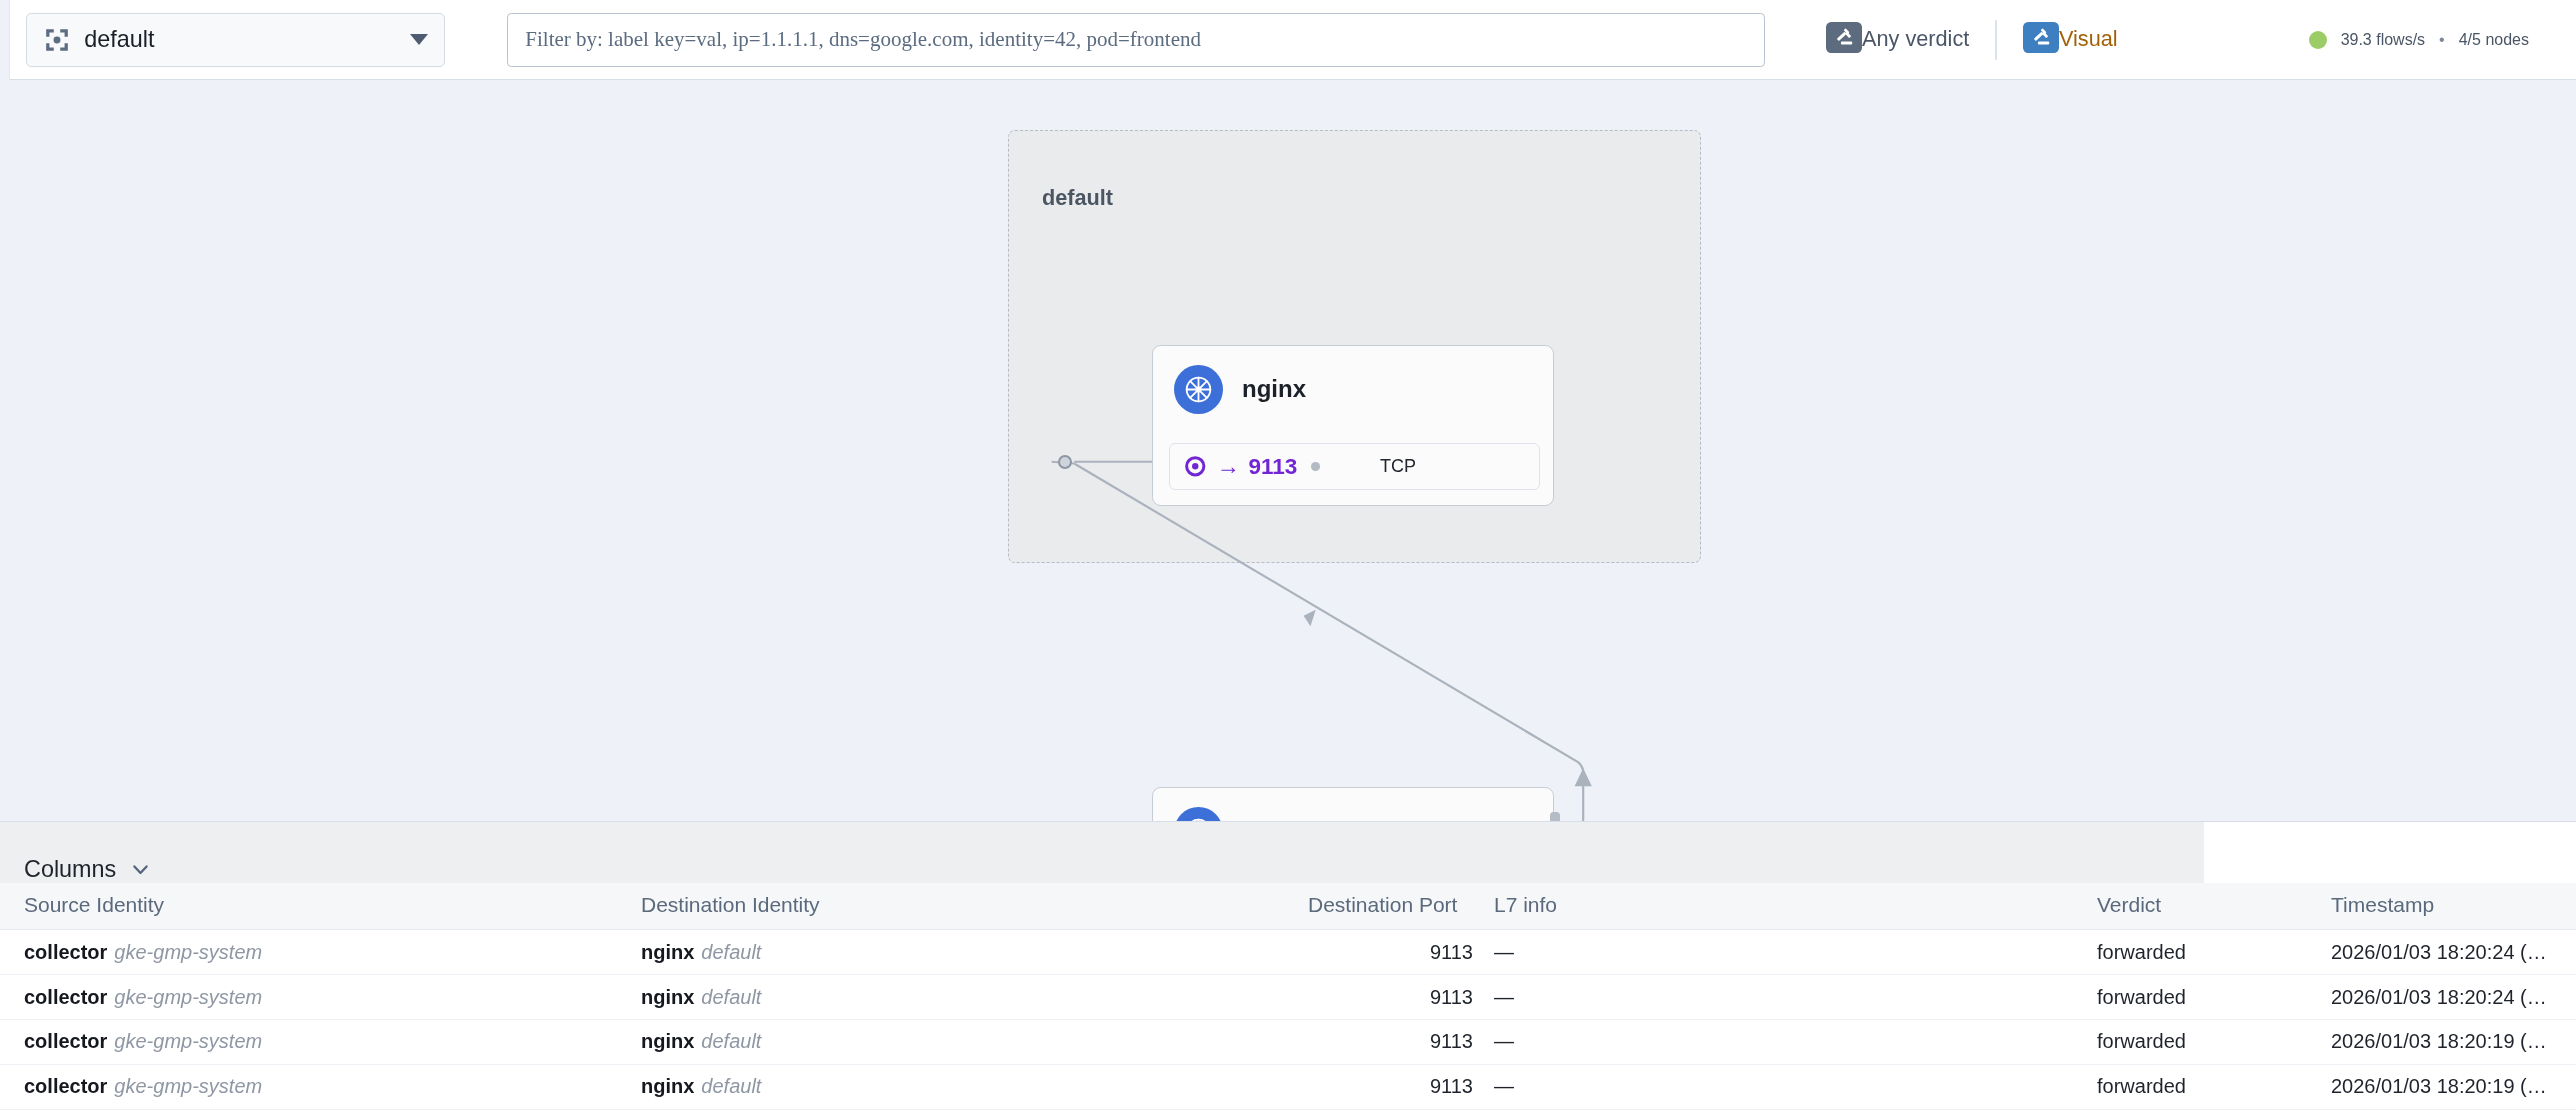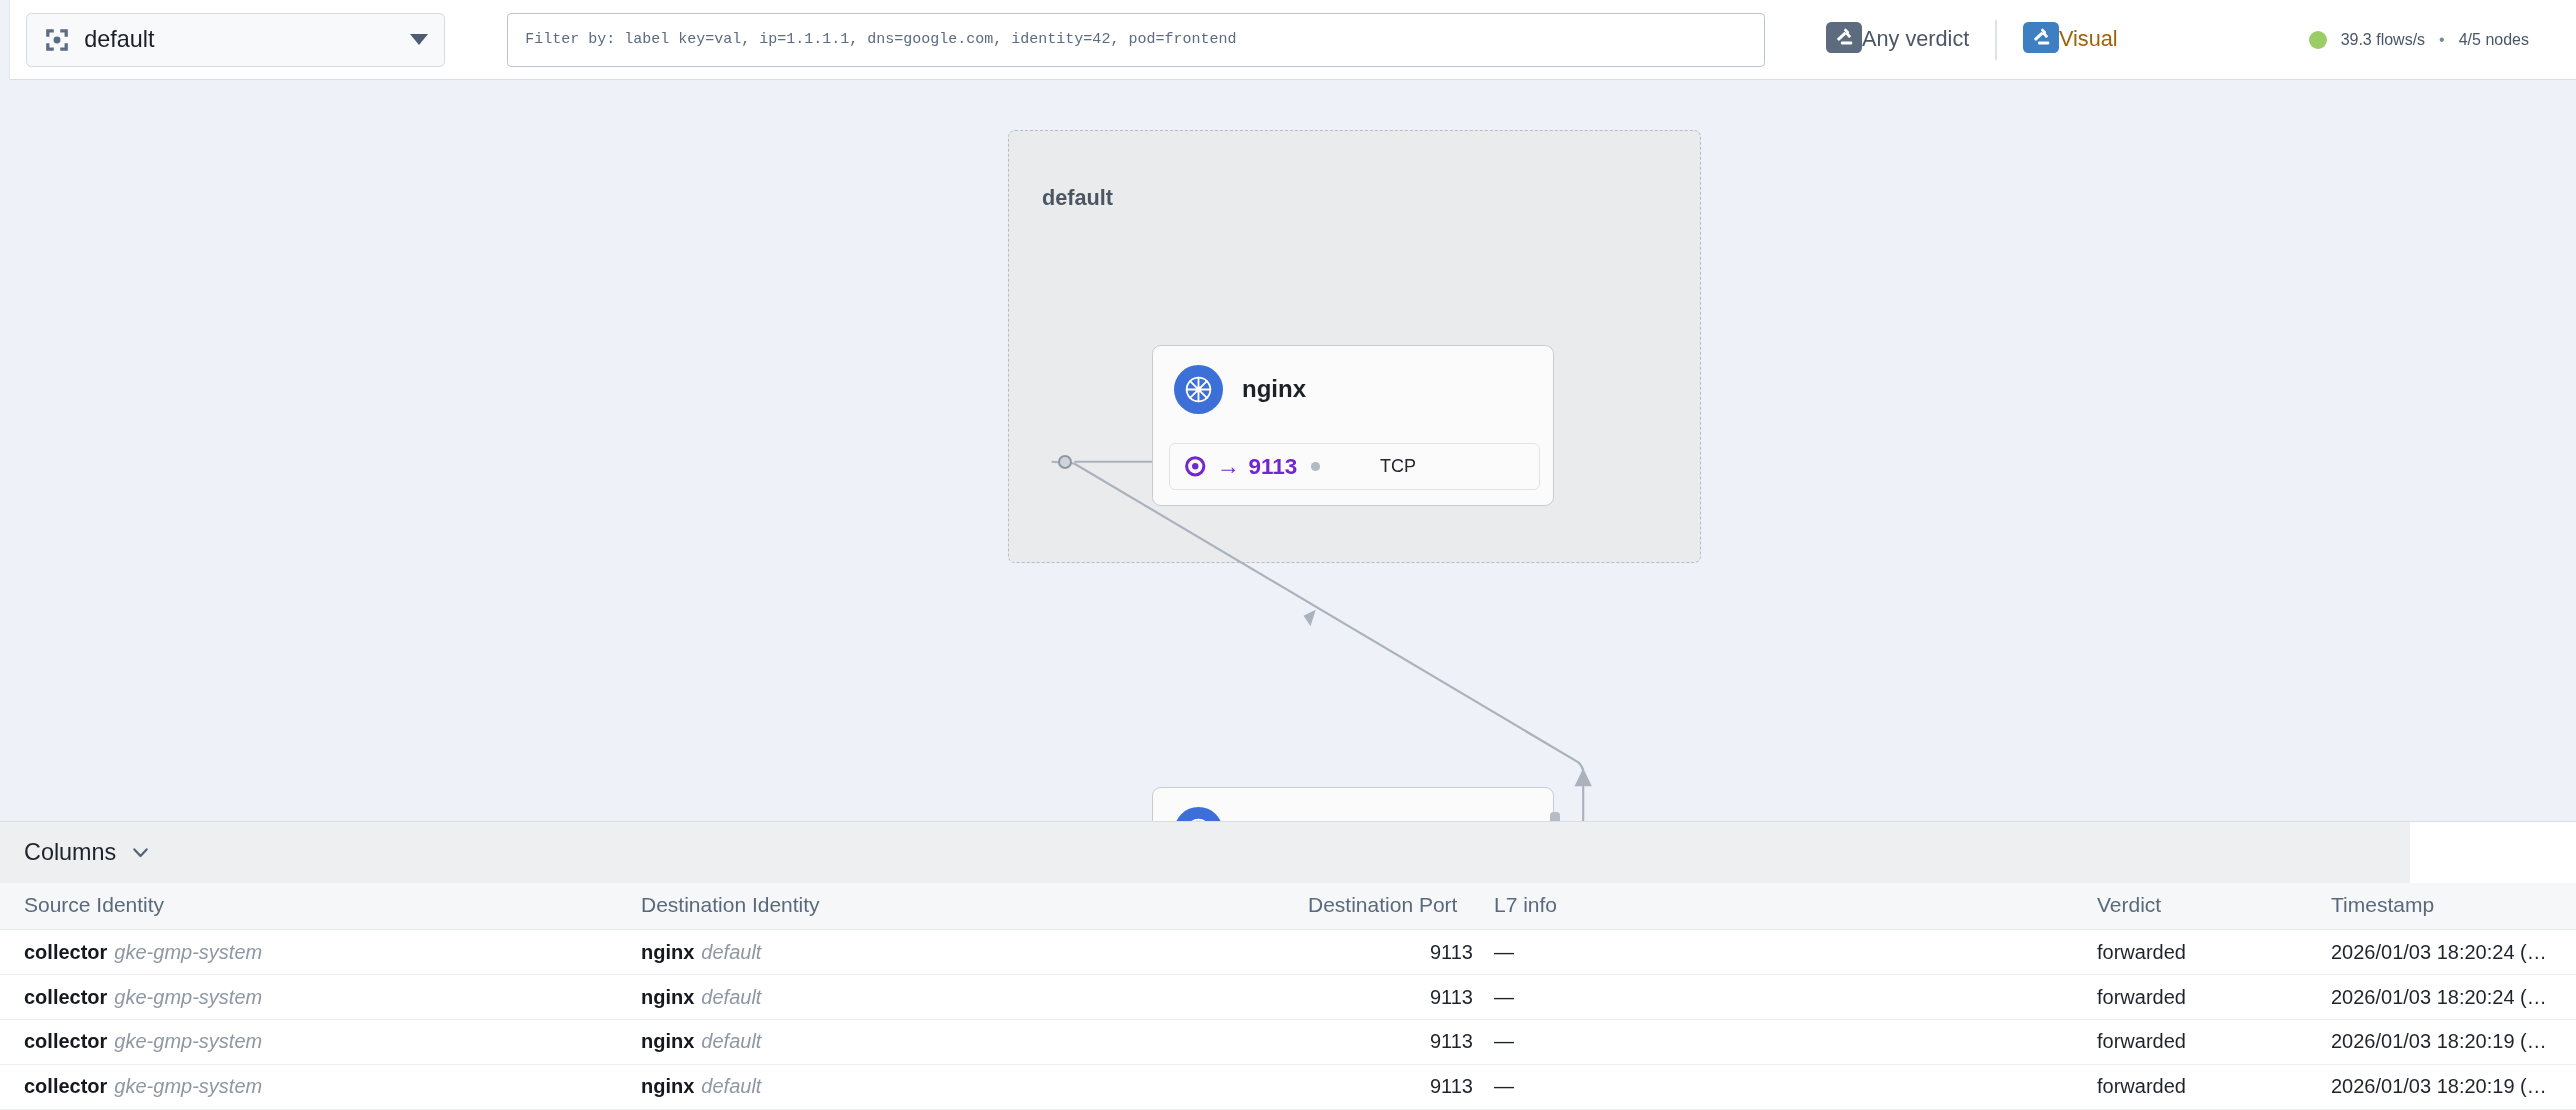--- a/index.html
+++ b/index.html
@@ -51,22 +51,22 @@
   }
 
   
   .filter-wrap { margin-left: 62px; flex: 0 0 auto; }
   .filter-input {
     width: 1258px; height: 54px;
     background: #ffffff;
     border: 0.9px solid #b9c2ce;
     border-radius: 4.3px;
     padding: 0 17.3px;
-    font-family: Liberation Mono, monospace;
-    font-size: 15px;
+    font-family: Liberation Serif, serif;
+    font-size: 21px;
     color: #46556a;
     outline: none;
   }
   .filter-input::placeholder { color: #5b6b80; opacity: 1; }
 
   
   .toggles {
     display: flex; align-items: center;
     margin-left: 42px; flex: 0 0 auto; height: 80px;
   }
@@ -189,23 +189,23 @@
   
   .table-panel {
     position: absolute;
     top: 821px; left: 0;
     width: 2576px; height: 289px;
     background: #ffffff;
     border-top: 1.7px solid #d8dee8;
     overflow: hidden;
   }
   .columns-bar {
-    height: 61px; width: 2410px;
+    height: 61px; width: 2204px;
     background: #edeff1;
-    display: flex; align-items: center;
+    display: flex; align-items: flex-end;
     padding-left: 24px;
   }
   .columns-btn {
     display: flex; align-items: center; cursor: pointer;
   }
   .columns-label { font-size: 23.4px; color: #1f232b; }
   .columns-caret { margin-left: 14px; display: flex; align-items: center; }
 
   table.flows {
     width: 2576px;

